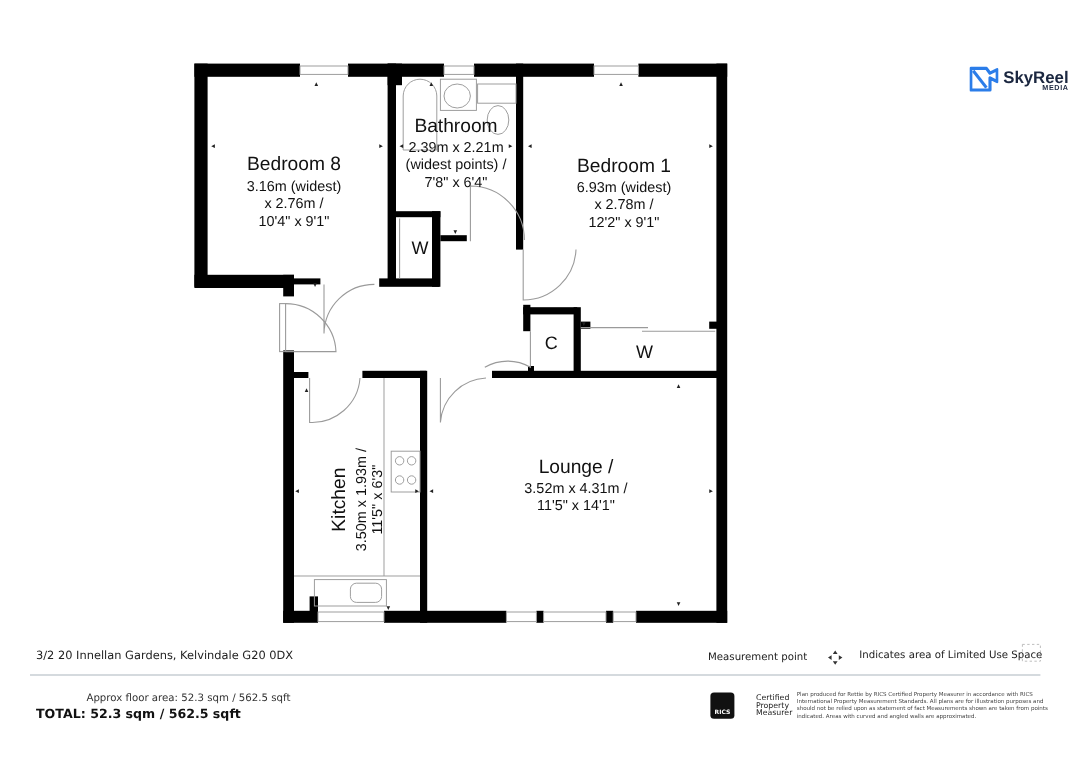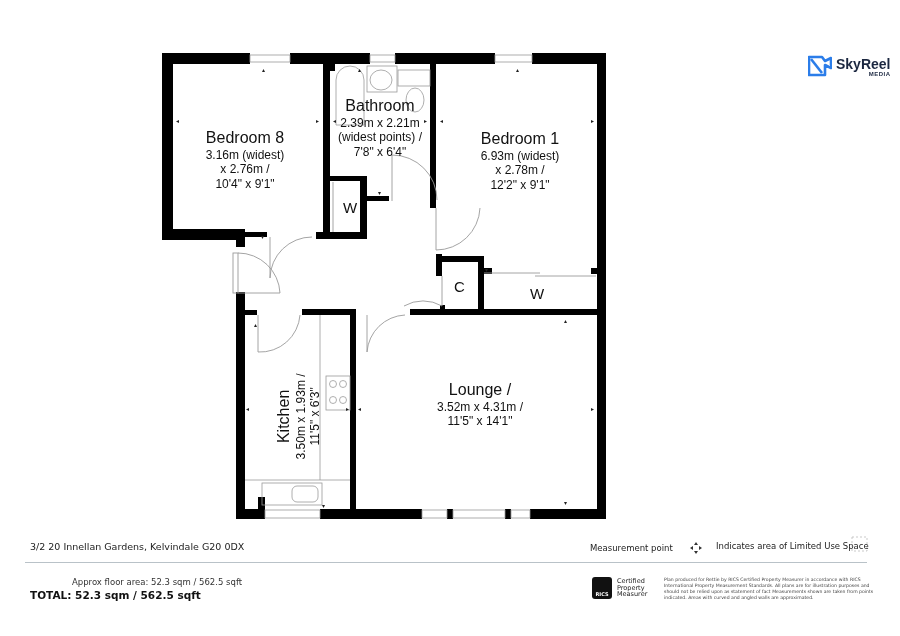--- a/index.html
+++ b/index.html
@@ -13,21 +13,21 @@
   .logo { position: absolute; left: 808px; top: 55px; display: flex; align-items: flex-end; }
   .logo-text { font-family: "Liberation Sans", sans-serif; font-weight: bold; font-size: 14px; color: #1b2740; line-height: 1; }
   .logo-sub { font-family: "Liberation Sans", sans-serif; font-weight: bold; font-size: 6px; color: #1b2740; text-align: right; letter-spacing: 0.5px; }
   .address { left: 30px; top: 541px; font-size: 9.5px; color: #222; }
   .legend { font-size: 8.5px; color: #222; gap: 14px; }
   .hr { left: 25px; top: 562px; width: 842px; height: 1px; background: #b9c2c8; }
   .area { left: 30px; top: 577px; font-size: 8.5px; color: #333; margin-left: 42px; }
   .total { left: 30px; top: 589px; font-size: 10.5px; font-weight: bold; color: #111; text-align: center; }
   .rics { left: 592px; top: 577px; display: flex; align-items: center; }
   .rics-badge { width: 20px; height: 22px; background: #111; color: #fff; font-size: 5px; font-weight: bold; text-align: center; border-radius: 3px; display: flex; flex-direction: column; justify-content: flex-end; padding-bottom: 2px; box-sizing: border-box; }
-  .rics-text { margin-left: 5px; font-size: 6.5px; line-height: 1.05; color: #222; }
+  .rics-text { margin-left: 18px; font-size: 6.5px; line-height: 1.05; color: #222; }
   .disclaimer { left: 664px; top: 577px; width: 210px; font-size: 4.6px; line-height: 1.28; color: #444; }
 </style>
 </head>
 <body>
 
 <svg id="plan" width="900" height="636" viewBox="0 0 900 636" xmlns="http://www.w3.org/2000/svg">
   <g fill="#000">
 
     <rect x="162" y="53" width="88" height="11"></rect>
     <rect x="290" y="53" width="80" height="11"></rect>

